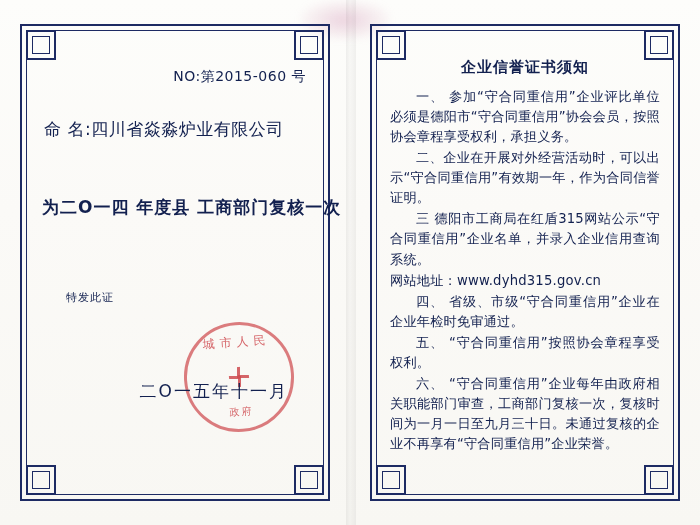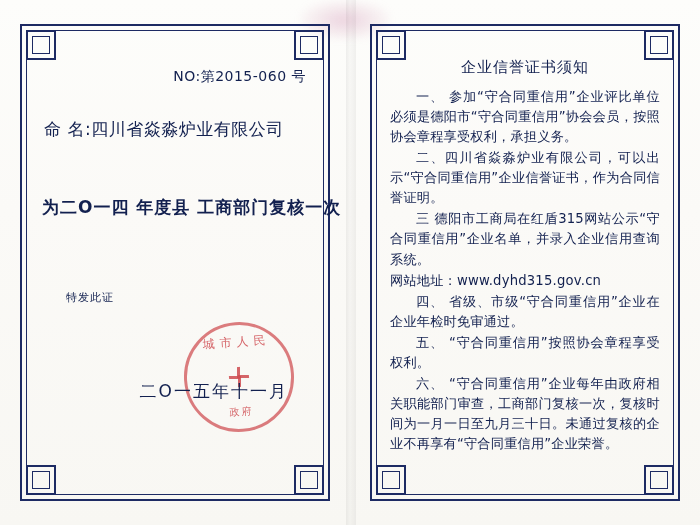--- a/index.html
+++ b/index.html
@@ -190,21 +190,21 @@
     text-align: center;
     font-size: 10px;
     letter-spacing: 2px;
   }
 
   
   .notice-title {
     margin: 18px 0 10px 0;
     text-align: center;
     font-size: 15px;
-    font-weight: normal;
+    font-weight: bold;
     color: #12204f;
     letter-spacing: 1px;
   }
   .notice-body {
     margin: 0;
     padding: 0 4px 0 4px;
   }
   .notice-p {
     margin: 0 0 1px 0;
     font-size: 13.2px;
@@ -255,21 +255,21 @@
     <div class="frame-inner"></div>
     <div class="corner tl"></div>
     <div class="corner tr"></div>
     <div class="corner bl"></div>
     <div class="corner br"></div>
 
     <div class="content">
       <div class="notice-title">企业信誉证书须知</div>
       <div class="notice-body">
         <p class="notice-p indent">一、 参加“守合同重信用”企业评比单位必须是德阳市“守合同重信用”协会会员，按照协会章程享受权利，承担义务。</p>
-        <p class="notice-p indent">二、四川省焱淼炉业有限公司，可以出示“守合同重信用”企业信誉证书，作为合同信誉证明。</p>
+        <p class="notice-p indent">二、企业在开展对外经营活动时，可以出示“守合同重信用”有效期一年，作为合同信誉证明。</p>
         <p class="notice-p indent">三 德阳市工商局在红盾315网站公示“守合同重信用”企业名单，并录入企业信用查询系统。</p>
         <p class="notice-p url">网站地址：www.dyhd315.gov.cn</p>
         <p class="notice-p indent">四、 省级、市级“守合同重信用”企业在企业年检时免审通过。</p>
         <p class="notice-p indent">五、 “守合同重信用”按照协会章程享受权利。</p>
         <p class="notice-p indent">六、 “守合同重信用”企业每年由政府相关职能部门审查，工商部门复核一次，复核时间为一月一日至九月三十日。未通过复核的企业不再享有“守合同重信用”企业荣誉。</p>
       </div>
     </div>
   </div>
 
 </div>

